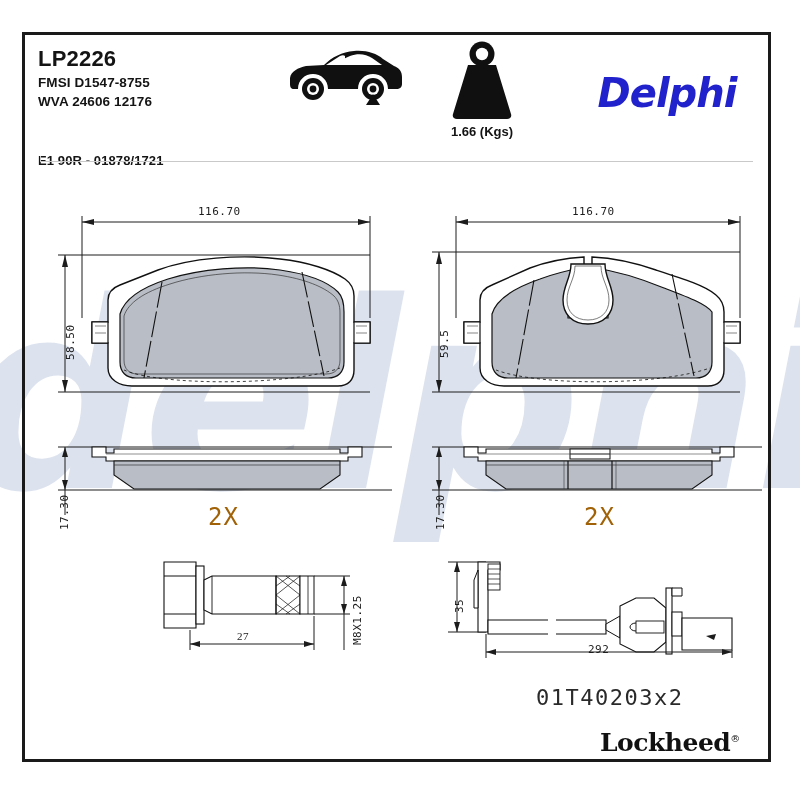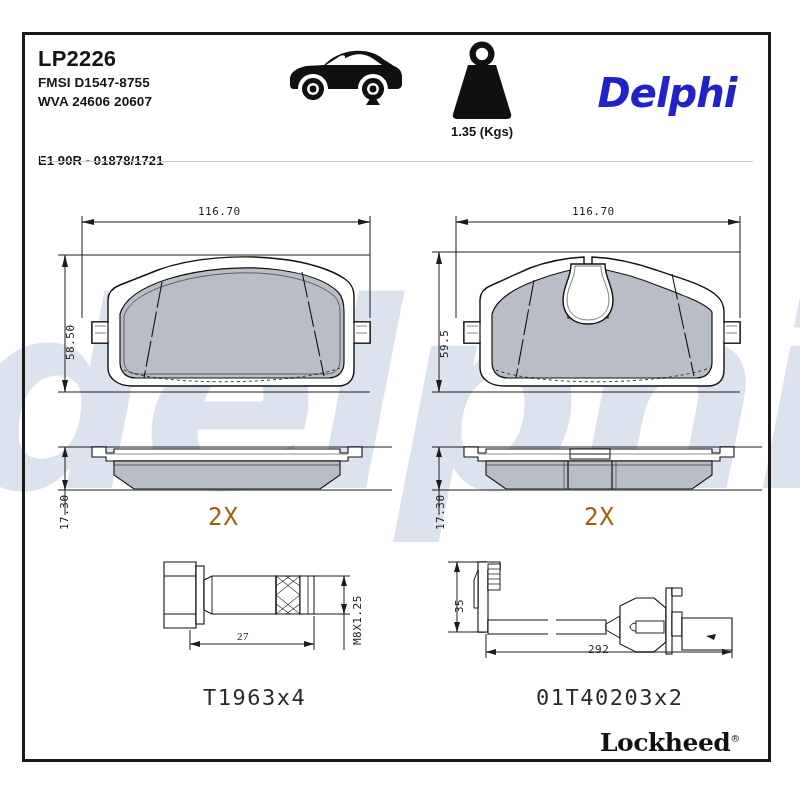--- a/index.html
+++ b/index.html
@@ -90,21 +90,21 @@
     <span>delphi</span>
   </div>
 
   <div class="frame"></div>
 
   <div class="header">
 
     <div class="hdr-text">
       <div class="part-no">LP2226</div>
       <div class="fmsi">FMSI D1547-8755</div>
-      <div class="wva">WVA 24606 20607</div>
+      <div class="wva">WVA 24606 12176</div>
     </div>
 
     <div class="ecode">E1 90R - 01878/1721</div>
 
     <div class="car-icon">
       <svg width="120" height="62" viewBox="0 0 120 62">
         <path d="M6 34 C7 27 14 24 22 22 L40 21 C48 13 58 8 70 7 C82 6 92 9 99 15
                  L110 22 C115 24 118 27 118 33 L118 40 C118 43 116 45 112 45
                  L104 45 C104 36 97 30 89 30 C81 30 74 36 74 45 L44 45
                  C44 36 37 30 29 30 C21 30 14 36 14 45 L10 45 C7 45 6 43 6 40 Z" fill="#101010"></path>
@@ -119,21 +119,21 @@
         <path d="M89 50 L96 61 L82 61 Z" fill="#101010"></path>
       </svg>
     </div>
 
     <div class="weight-icon">
       <svg width="86" height="84" viewBox="0 0 86 84">
         <circle cx="43" cy="16" r="12.5" fill="#101010"></circle>
         <circle cx="43" cy="16" r="6.2" fill="#ffffff"></circle>
         <path d="M29 27 L57 27 L72 76 C73 79 71 81 68 81 L18 81 C15 81 13 79 14 76 Z" fill="#101010"></path>
       </svg>
-      <div class="weight-label">1.35 (Kgs)</div>
+      <div class="weight-label">1.66 (Kgs)</div>
     </div>
 
     <div class="brand" style="color:#2222CC">Delphi</div>
   </div>
 
   <div class="divider"></div>
 
   <div class="draw" style="left:40px;top:200px;">
     <svg width="370" height="215" viewBox="0 0 370 215">
 
@@ -322,21 +322,20 @@
         <line x1="164" y1="26" x2="200" y2="26"></line>
         <line x1="164" y1="64" x2="200" y2="64"></line>
         <line x1="194" y1="26" x2="194" y2="100"></line>
       </g>
       <path d="M194 26 L191 36 L197 36 Z" fill="#1c1c1c"></path>
       <path d="M194 64 L191 54 L197 54 Z" fill="#1c1c1c"></path>
     </svg>
   </div>
   <div class="dim-text" style="left:237px;top:630px;font-family:Liberation Serif, serif;">27</div>
   <div class="dim-text vert" style="left:351px;top:645px;">M8X1.25</div>
-  <div class="partlabel" style="left:203px;top:685px;">T1963x4</div>
 
   <div class="draw" style="left:430px;top:550px;">
     <svg width="320" height="115" viewBox="0 0 320 115">
 
       <g stroke="#1c1c1c" stroke-width="1" fill="none">
         <line x1="18" y1="12" x2="56" y2="12"></line>
         <line x1="18" y1="82" x2="56" y2="82"></line>
         <line x1="27" y1="12" x2="27" y2="82"></line>
       </g>
       <path d="M27 12 L24 22 L30 22 Z" fill="#1c1c1c"></path>

